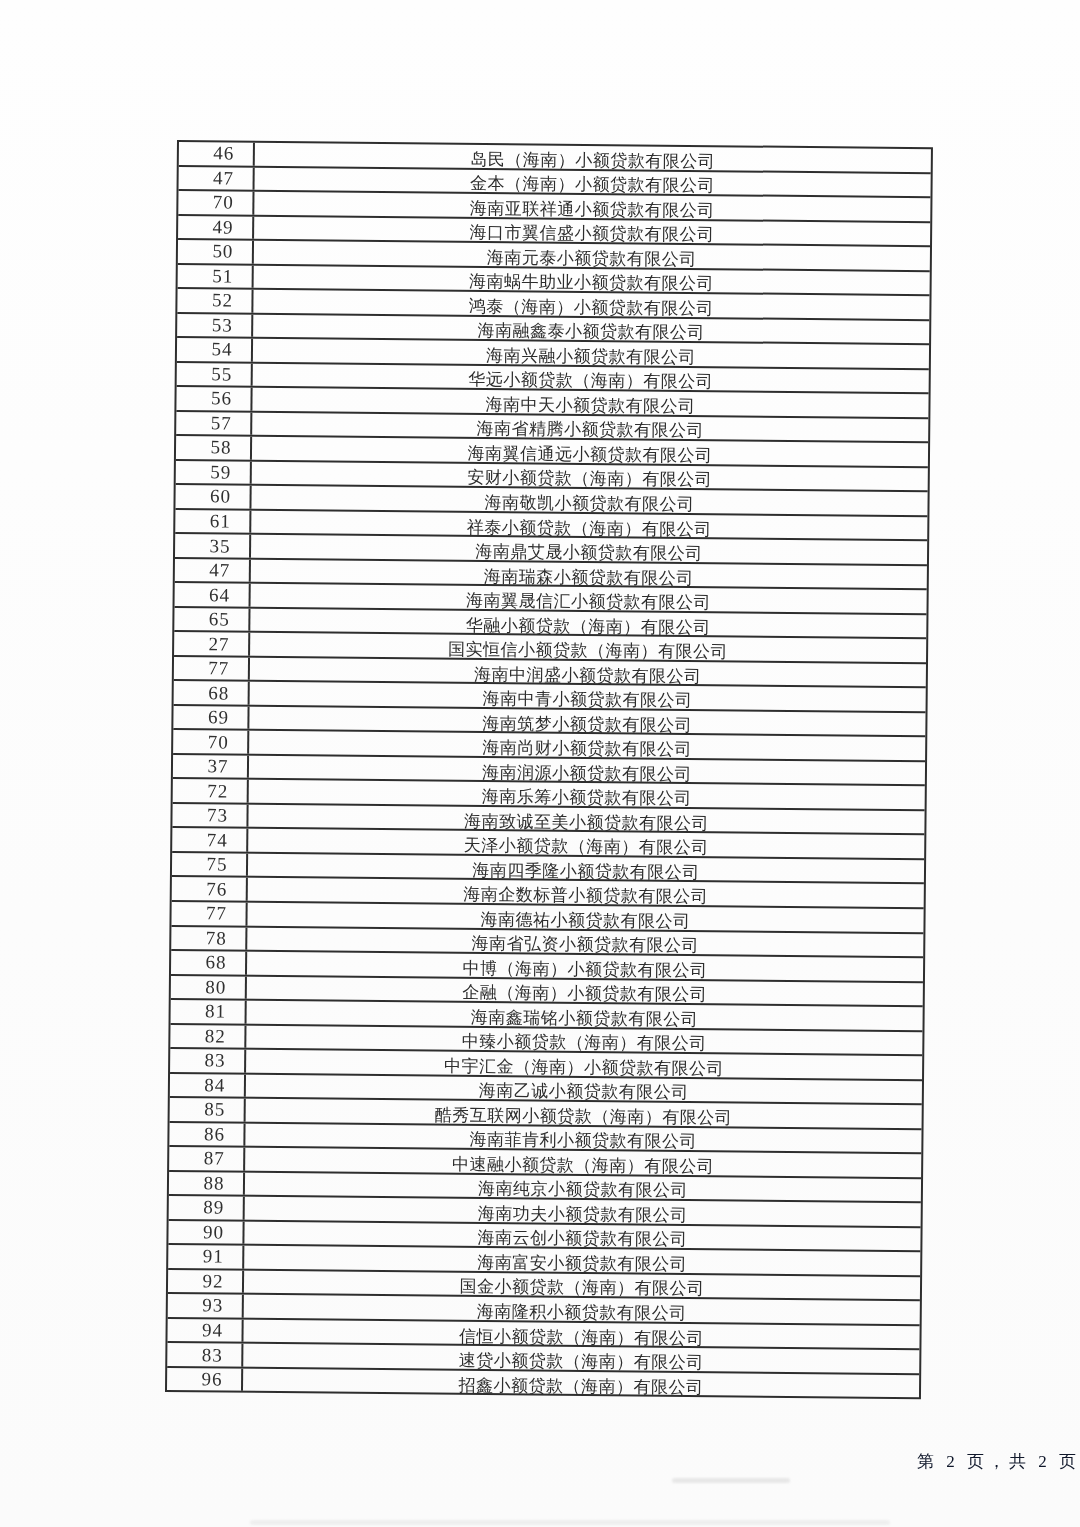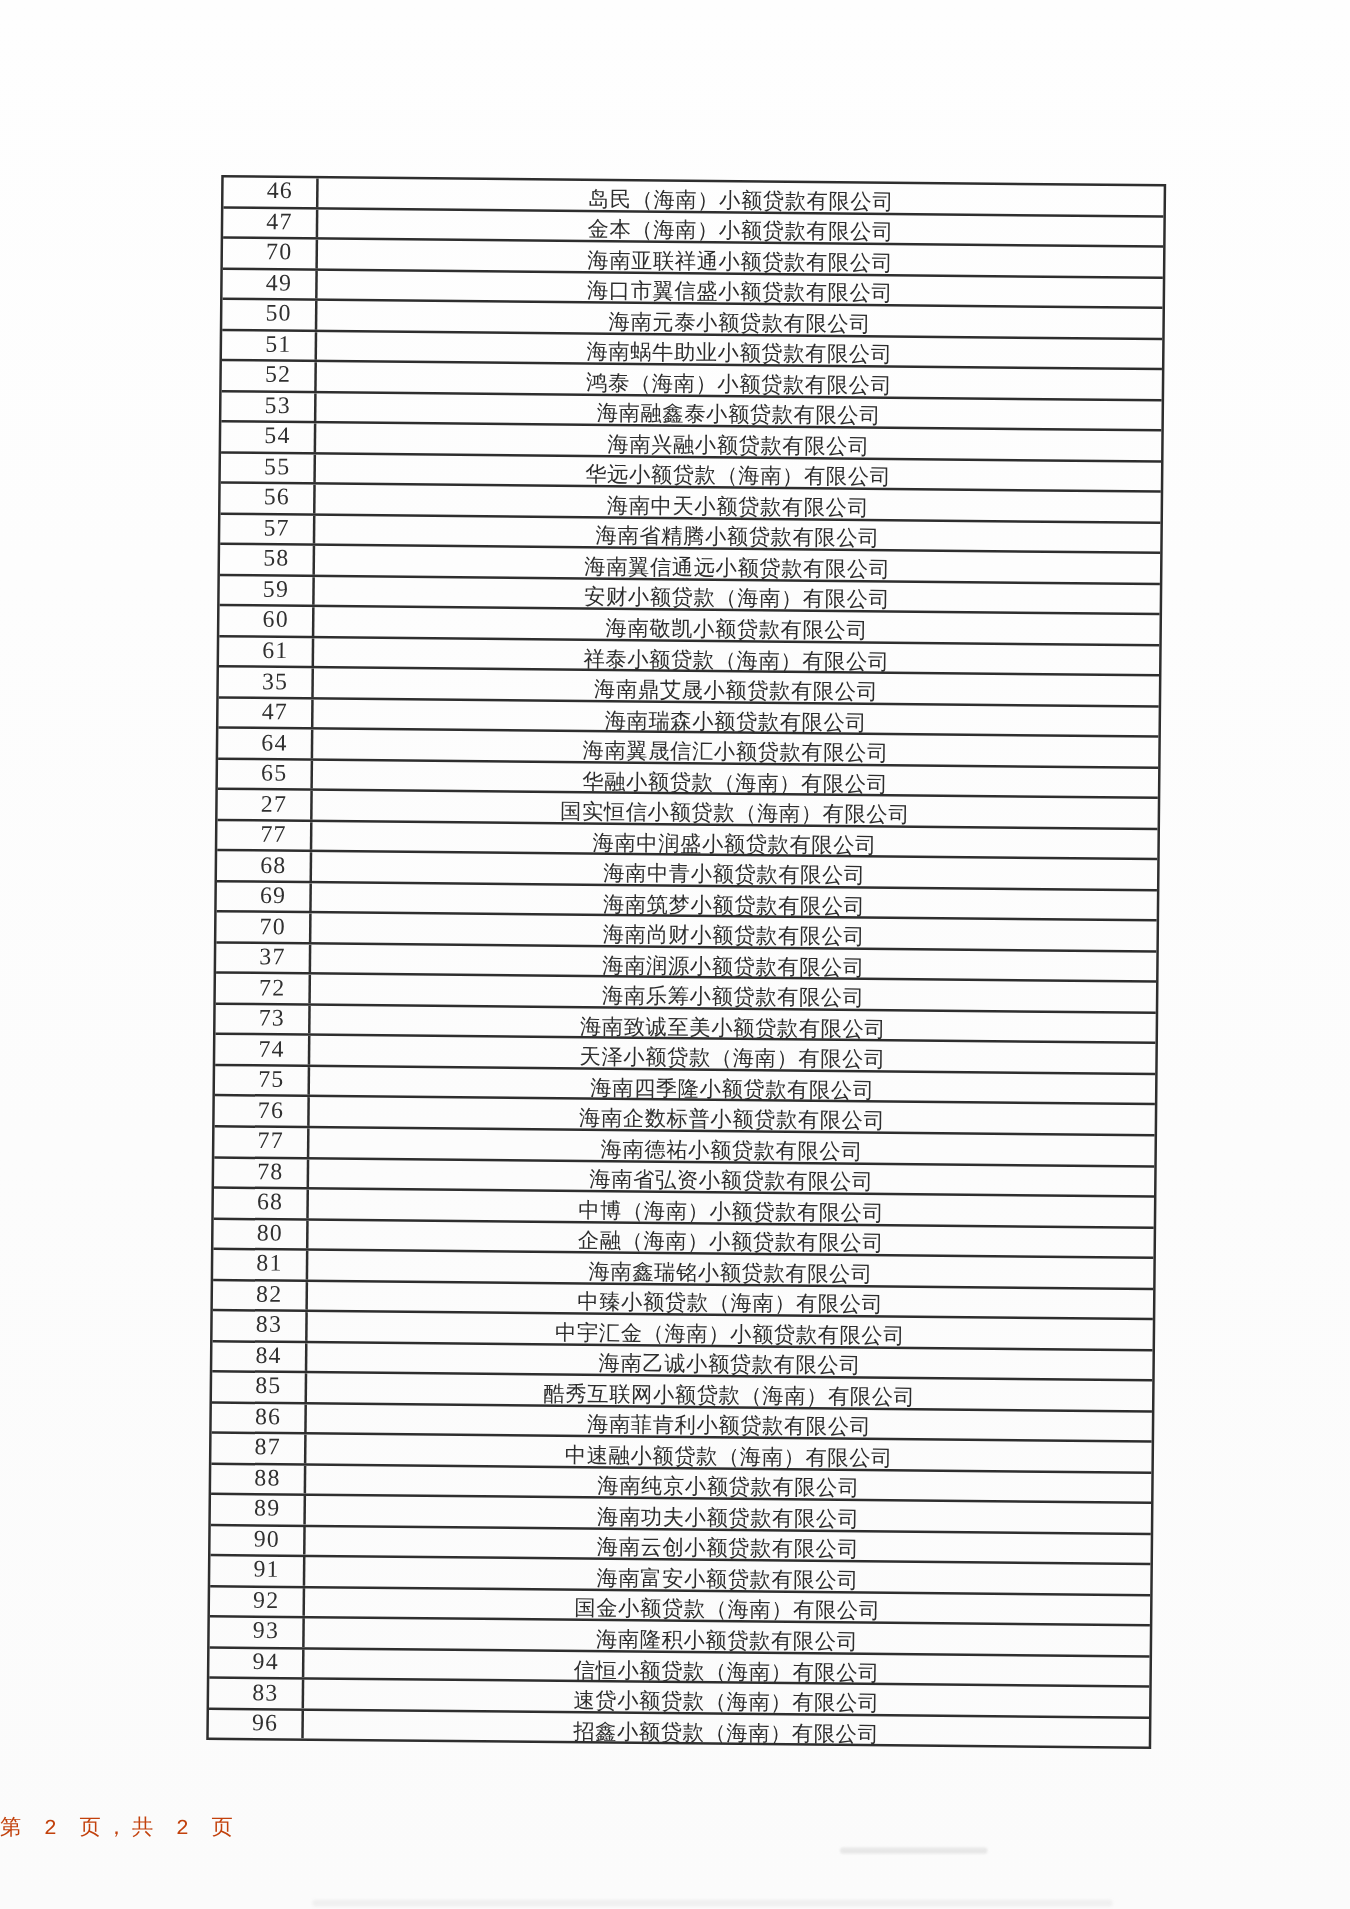--- a/index.html
+++ b/index.html
@@ -66,25 +66,24 @@
     letter-spacing: 0.5px;
     transform: translateY(3px);
     white-space: nowrap;
     overflow: visible;
   }
   .page-footer {
     position: absolute;
     left: 0;
     top: 1450px;
     width: 100%;
-    text-align: left;
+    text-align: right;
     font-size: 17px;
     letter-spacing: 4px;
-    color: #c2410c;
-    font-family: Liberation Mono, monospace;
+    color: #0f172a;
   }
   
   .scan-artifact-1 {
     position: absolute;
     left: 672px;
     top: 1478px;
     width: 118px;
     height: 5px;
     background: #d8d8d8;
     opacity: 0.55;

